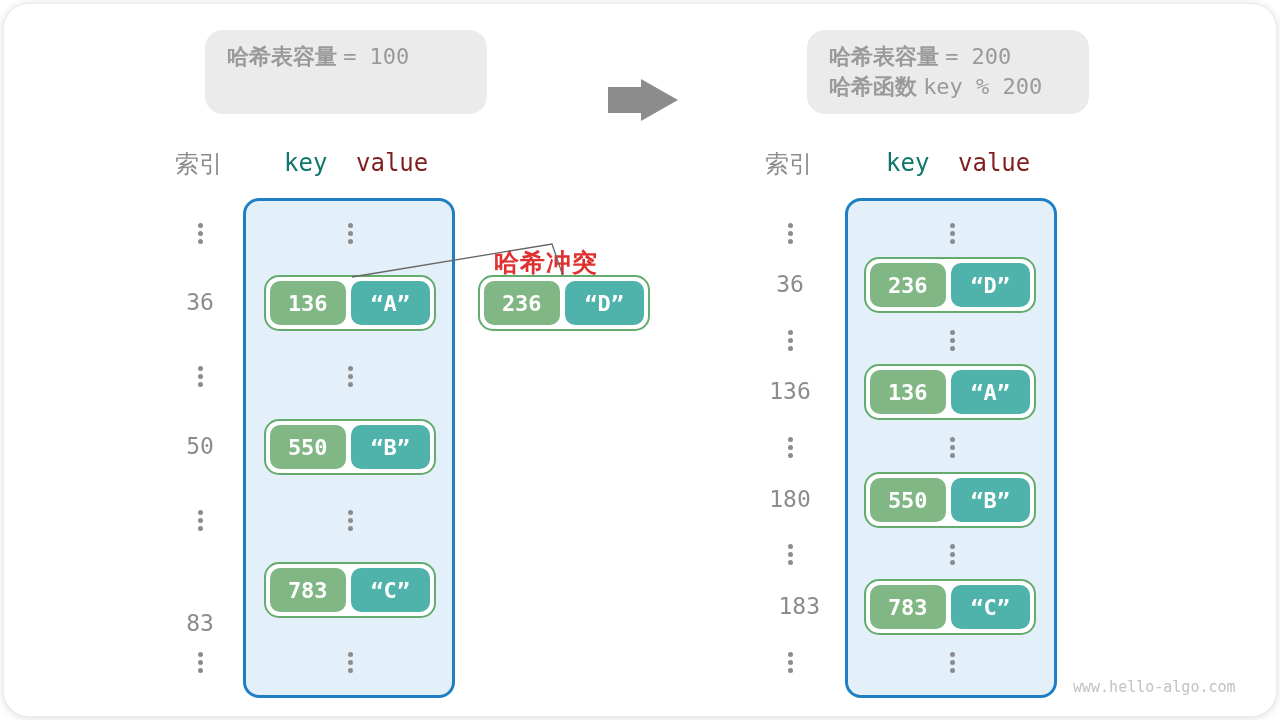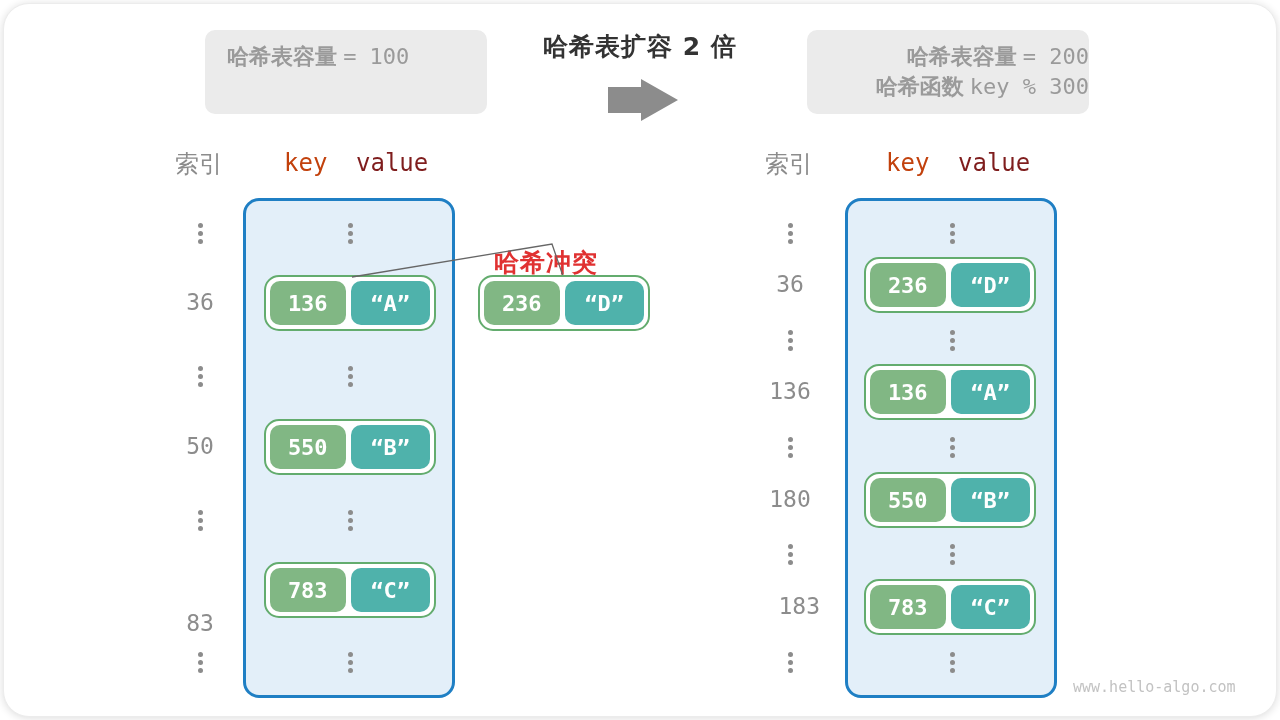--- a/index.html
+++ b/index.html
@@ -5,35 +5,35 @@
   * { margin:0; padding:0; box-sizing:border-box; }
   body { background:#ffffff; font-family:"Liberation Sans","DejaVu Sans",sans-serif; }
   .canvas { position:relative; width:1280px; height:720px; overflow:hidden; }
   .card { position:absolute; left:3px; top:3px; right:3px; bottom:3px;
           background:#ffffff; border:1px solid #ececec; border-radius:26px;
           box-shadow:0 1px 8px rgba(0,0,0,.14); }
 
   .abs { position:absolute; }
 
   
-  .info-box { background:#ebebeb; border-radius:10px; width:282px; height:84px;
+  .info-box { background:#ebebeb; border-radius:18px; width:282px; height:84px;
               padding:12px 0 0 22px; color:#9a9a9a; font-size:22px; line-height:30px;
               white-space:nowrap; }
   .info-box .zh { font-weight:700; font-family:"DejaVu Sans","Liberation Sans",sans-serif; }
   .info-box .mono { font-family:"DejaVu Sans Mono","Liberation Mono",monospace; }
 
   
   .title { left:520px; top:30px; width:240px; text-align:center;
            font-size:25px; font-weight:700; color:#333; letter-spacing:1px;
            font-family:"DejaVu Sans","Liberation Sans",sans-serif; }
 
   
   .hdr-index { color:#8c8c8c; font-size:24px; }
   .hdr-mono  { font-family:"DejaVu Sans Mono","Liberation Mono",monospace; font-size:24px; }
-  .hdr-key   { color:#c2410c; }
+  .hdr-key   { color:#0f766e; }
   .hdr-value { color:#7f1d1d; }
 
   
   .table-box { width:212px; height:500px; background:#e3eff9;
                border:3px solid #1f7fc4; border-radius:16px; }
 
   
   .idx { width:60px; text-align:center; color:#8c8c8c; font-size:23px;
          font-family:"DejaVu Sans Mono","Liberation Mono",monospace; }
 
@@ -62,28 +62,27 @@
 </head>
 <body>
 
 <div class="canvas">
   <div class="card"></div>
 
   <div class="abs info-box" style="left:205px; top:30px;">
     <div><span class="zh">哈希表容量</span> <span class="mono">= 100</span></div>
   </div>
 
-  <div class="abs title">哈希表扩容 2 倍</div>
   <svg class="overlay" width="1280" height="720">
     <polygon points="608,87 641,87 641,79 678,100 641,121 641,113 608,113" fill="#8c8c8c"></polygon>
   </svg>
 
-  <div class="abs info-box" style="left:807px; top:30px;text-align:right;">
+  <div class="abs info-box" style="left:807px; top:30px;">
     <div><span class="zh">哈希表容量</span> <span class="mono">= 200</span></div>
-    <div><span class="zh">哈希函数</span> <span class="mono">key % 300</span></div>
+    <div><span class="zh">哈希函数</span> <span class="mono">key % 200</span></div>
   </div>
 
   <div class="abs hdr-index" style="left:175px; top:148px;">索引</div>
   <div class="abs hdr-mono hdr-key" style="left:284px; top:149px;">key</div>
   <div class="abs hdr-mono hdr-value" style="left:356px; top:149px;">value</div>
 
   <div class="abs table-box" style="left:243px; top:198px;"></div>
 
   <div class="abs dots" style="left:193px; top:223px;">
       <i></i>

